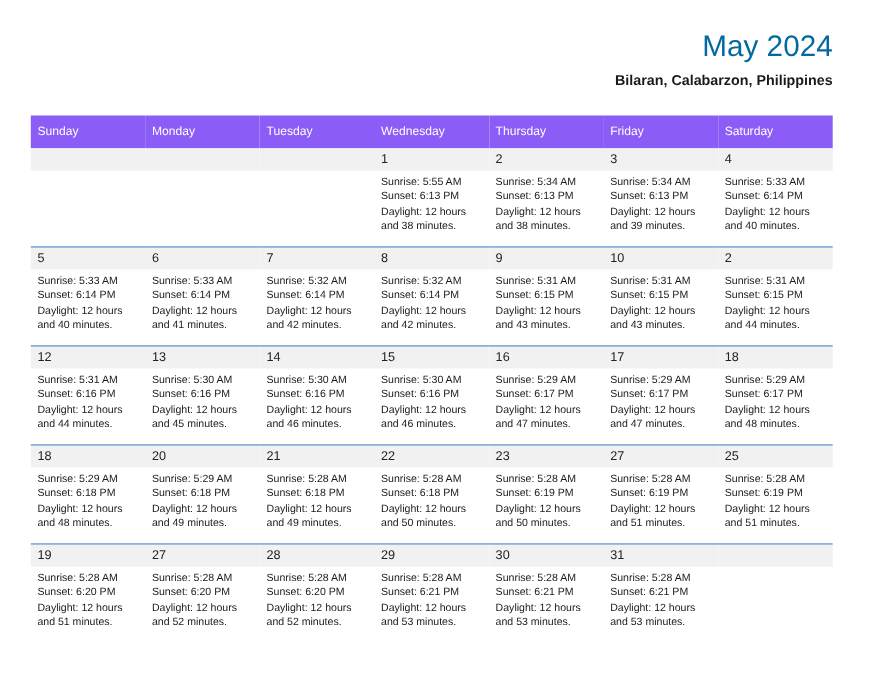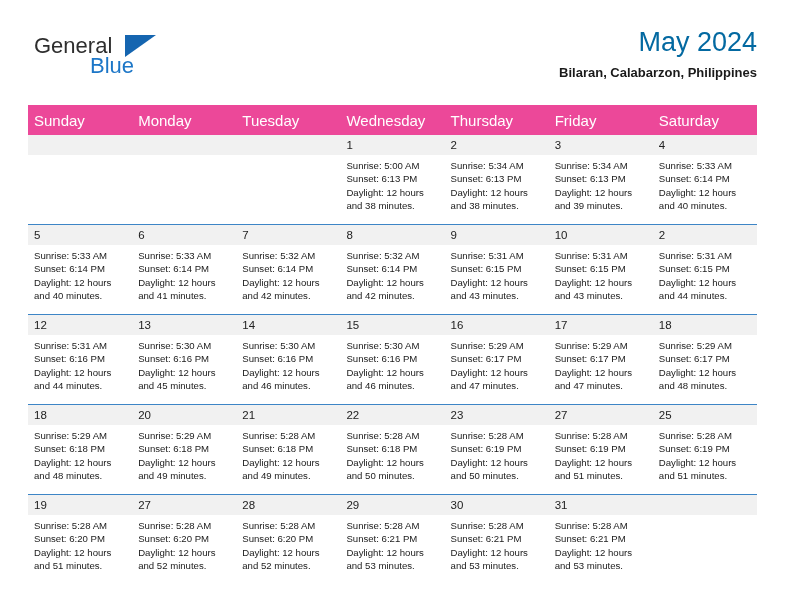--- a/index.html
+++ b/index.html
@@ -89,23 +89,23 @@
   
   .calendar {
     position: absolute;
     left: 28px;
     top: 105px;
     width: 729px;
     border-collapse: collapse;
     table-layout: fixed;
   }
   .calendar th {
-    background: #ec4899;
+    background: #8b5cf6;
     color: #ffffff;
-    font-size: 15px;
+    font-size: 11px;
     font-weight: 400;
     text-align: left;
     padding: 5px 0 5px 6px;
     height: 20px;
     vertical-align: middle;
     border: none;
   }
   .calendar td {
     vertical-align: top;
     padding: 0;
@@ -142,25 +142,20 @@
     white-space: nowrap;
   }
 </style>
 </head>
 <body>
 
 <div class="page">
 
   <div class="header">
 
-    <div class="logo">
-      <span class="logo-general">General</span>
-      <span class="logo-triangle"></span>
-      <span class="logo-blue">Blue</span>
-    </div>
 
     <div class="title-block">
       <div class="cal-title">May 2024</div>
       <div class="cal-subtitle">Bilaran, Calabarzon, Philippines</div>
     </div>
 
   </div>
 
   <table class="calendar">
     <thead>
@@ -188,21 +183,21 @@
           </td>
           <td class="empty-cell">
             <div class="daybox">
               <div class="daynum empty"></div>
             </div>
           </td>
           <td>
             <div class="daybox">
               <div class="daynum">1</div>
               <div class="dayinfo">
-                <div>Sunrise: 5:00 AM</div>
+                <div>Sunrise: 5:55 AM</div>
                 <div>Sunset: 6:13 PM</div>
                 <div>Daylight: 12 hours</div>
                 <div>and 38 minutes.</div>
               </div>
             </div>
           </td>
           <td>
             <div class="daybox">
               <div class="daynum">2</div>
               <div class="dayinfo">

